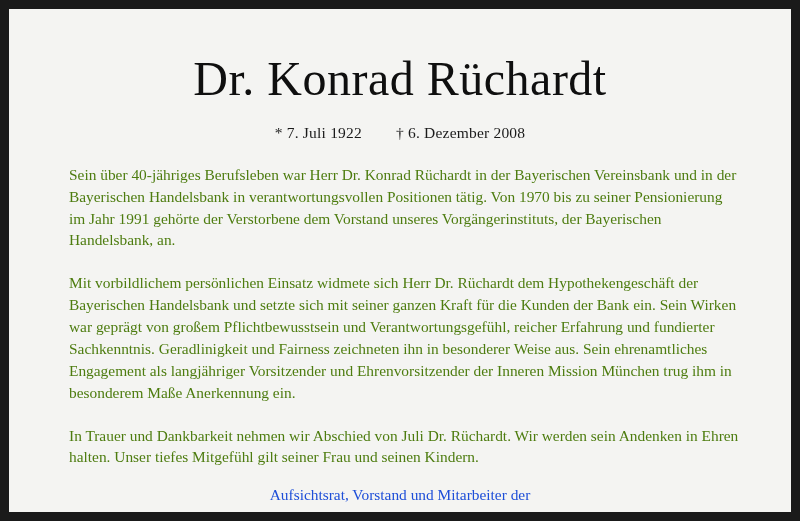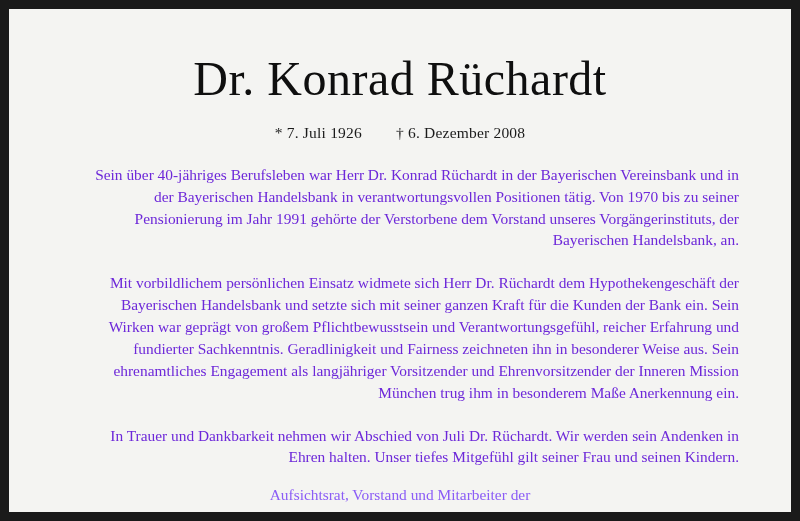--- a/index.html
+++ b/index.html
@@ -49,54 +49,54 @@
     margin: 0 0 22px 0;
     text-align: center;
     letter-spacing: 0.2px;
   }
   .dates-line .birth { margin-right: 34px; }
   .dates-line .death { margin-left: 0; }
 
   .body-paragraph {
     font-size: 15.4px;
     line-height: 1.42;
-    text-align: right;
-    color: #6d28d9;
-    margin: 0 0 21px 16px;
+    text-align: left;
+    color: #4d7c0f;
+    margin: 0 0 21px 8px;
     max-width: 676px;
   }
   .body-paragraph:last-of-type { margin-bottom: 0; }
 
   .signature-block {
     margin-top: 16px;
     text-align: center;
   }
   .signature-line {
     font-size: 15.4px;
     line-height: 1.45;
-    color: #8b5cf6;
+    color: #1d4ed8;
   }
   .company-name {
     font-size: 16px;
     font-weight: bold;
     color: #0d0d0d;
     line-height: 1.5;
     letter-spacing: 0.2px;
   }
 </style>
 </head>
 <body>
 
 <div class="obituary-frame">
   <div class="inner">
 
     <h1 class="deceased-name">Dr. Konrad Rüchardt</h1>
 
     <div class="dates-line">
-      <span class="birth">* 7. Juli 1926</span><span class="death">† 6. Dezember 2008</span>
+      <span class="birth">* 7. Juli 1922</span><span class="death">† 6. Dezember 2008</span>
     </div>
 
     <p class="body-paragraph">Sein über 40-jähriges Berufsleben war Herr Dr. Konrad Rüchardt in der Bayerischen Vereinsbank und in der Bayerischen Handelsbank in verantwortungsvollen Positionen tätig. Von 1970 bis zu seiner Pensionierung im Jahr 1991 gehörte der Verstorbene dem Vorstand unseres Vorgängerinstituts, der Bayerischen Handelsbank, an.</p>
 
     <p class="body-paragraph">Mit vorbildlichem persönlichen Einsatz widmete sich Herr Dr. Rüchardt dem Hypothekengeschäft der Bayerischen Handelsbank und setzte sich mit seiner ganzen Kraft für die Kunden der Bank ein. Sein Wirken war geprägt von großem Pflichtbewusstsein und Verantwortungsgefühl, reicher Erfahrung und fundierter Sachkenntnis. Geradlinigkeit und Fairness zeichneten ihn in besonderer Weise aus. Sein ehrenamtliches Engagement als langjähriger Vorsitzender und Ehrenvorsitzender der Inneren Mission München trug ihm in besonderem Maße Anerkennung ein.</p>
 
     <p class="body-paragraph">In Trauer und Dankbarkeit nehmen wir Abschied von Juli Dr. Rüchardt. Wir werden sein Andenken in Ehren halten. Unser tiefes Mitgefühl gilt seiner Frau und seinen Kindern.</p>
 
     <div class="signature-block">
       <div class="signature-line">Aufsichtsrat, Vorstand und Mitarbeiter der</div>

